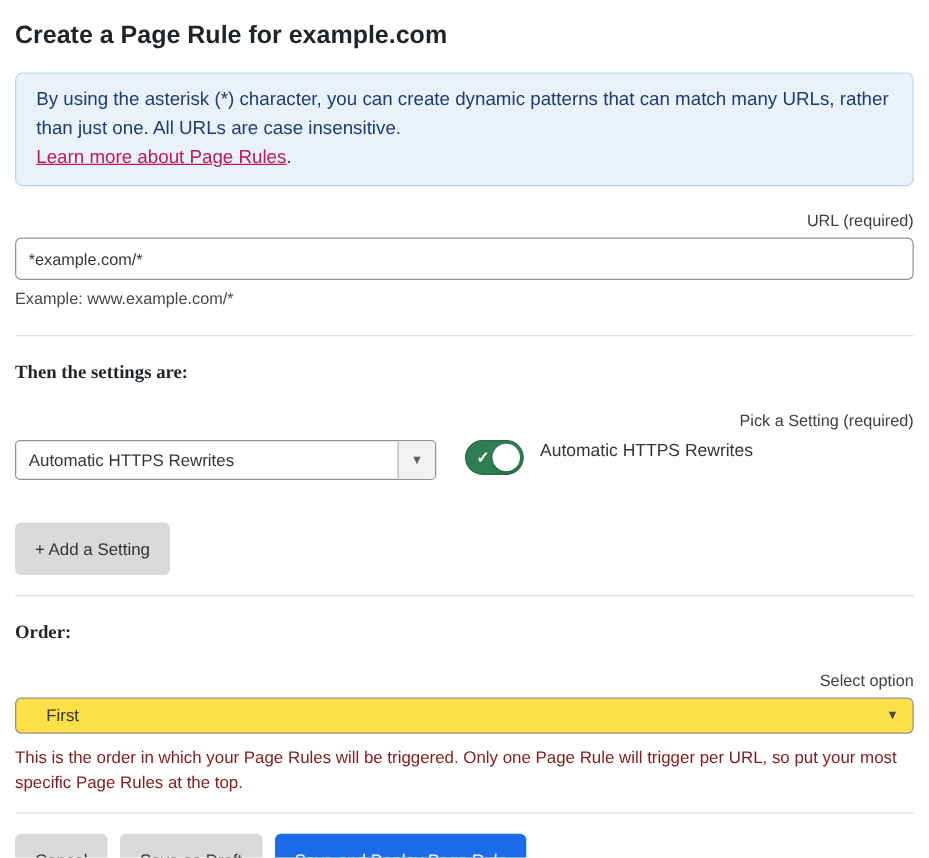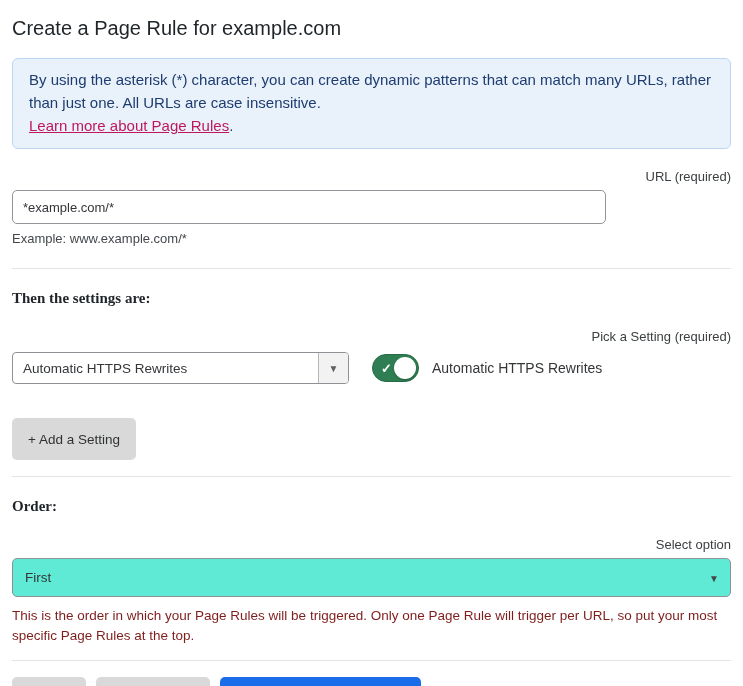--- a/index.html
+++ b/index.html
@@ -6,21 +6,21 @@
   html, body { width: 743px; height: 686px; background: #ffffff; }
   body {
     font-family: "Liberation Sans", sans-serif;
     color: #333639;
     -webkit-font-smoothing: antialiased;
   }
   .page { padding: 12px 12px 0 12px; }
 
   .page-title {
     font-size: 20px;
-    font-weight: 400;
+    font-weight: 700;
     color: #1f2428;
     line-height: 28px;
     margin-top: 2px;
   }
 
   
   .info-box {
     margin-top: 16px;
     background: #e9f2fb;
     border: 1px solid #b9d7f3;
@@ -40,21 +40,21 @@
   .field-label {
     display: block;
     font-size: 13px;
     color: #3c4043;
     margin-top: 20px;
     text-align: right;
   }
 
   .text-input {
     display: block;
-    width: 594px;
+    width: 719px;
     height: 28px;
     margin-top: 6px;
     border: 1px solid #919599;
     border-radius: 5px;
     padding: 16px 10px;
     font-family: "Liberation Sans", sans-serif;
     font-size: 13px;
     color: #333639;
     background: #fff;
     outline: none;
@@ -79,21 +79,21 @@
     font-size: 15px;
     font-weight: 700;
     color: #1f2428;
     margin-top: 21px;
     font-family: Liberation Serif, serif;
   }
 
   
   .settings-row {
     display: flex;
-    align-items: center;
+    align-items: flex-start;
     margin-top: 8px;
   }
   .fancy-select {
     display: flex;
     align-items: stretch;
     width: 337px;
     height: 32px;
     border: 1px solid #8e9297;
     border-radius: 4px;
     background: #fff;
@@ -171,28 +171,28 @@
   }
   .btn-gray { background: #d9d9d9; color: #2f3235; }
   .btn-blue { background: #1a6ce8; color: #ffffff; }
 
   .add-setting { margin-top: 34px; }
 
   
   .order-select {
     position: relative;
     width: 719px;
-    height: 39px;
+    height: 29px;
     margin-top: 6px;
     border: 1px solid #8e9297;
     border-radius: 5px;
-    background: #5eead4;
-    display: flex;
-    align-items: center;
-    padding-left: 12px;
+    background: #fde047;
+    display: flex;
+    align-items: center;
+    padding-left: 24px;
     font-size: 13.5px;
     color: #333639;
     cursor: pointer;
   }
   .order-select .os-arrow {
     position: absolute;
     right: 11px;
     top: 50%;
     transform: translateY(-50%);
     font-size: 10px;

